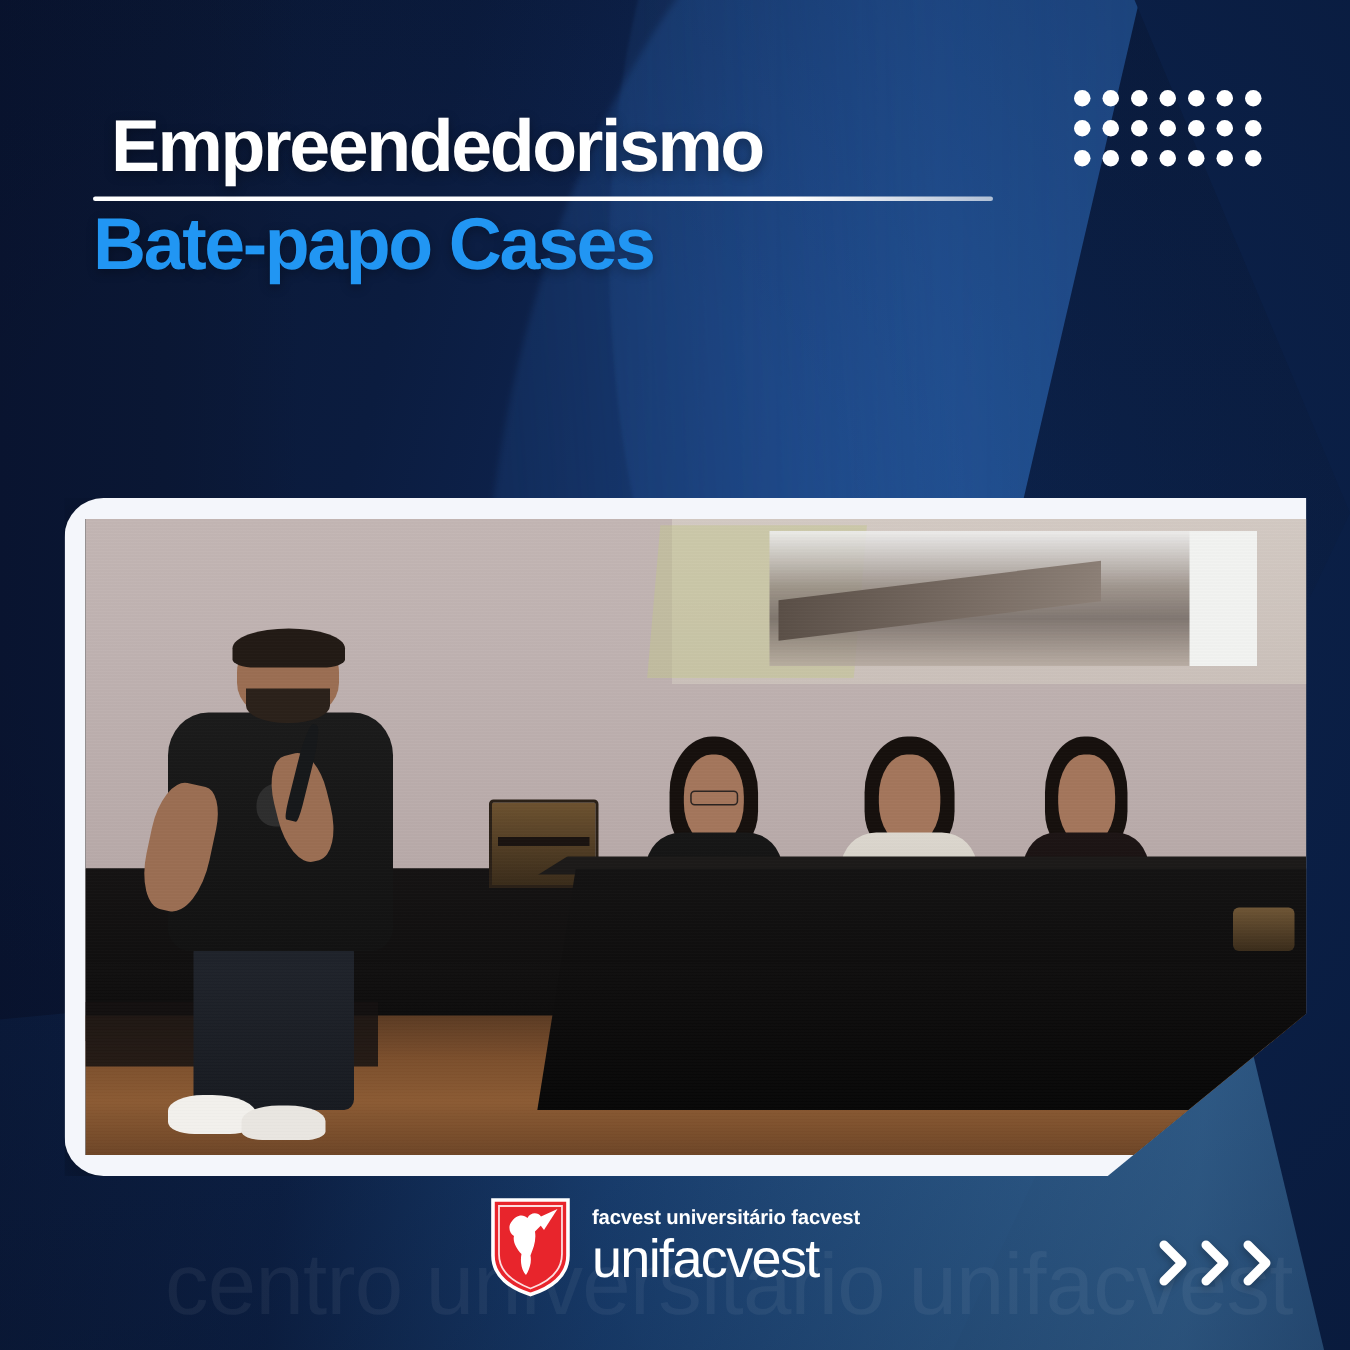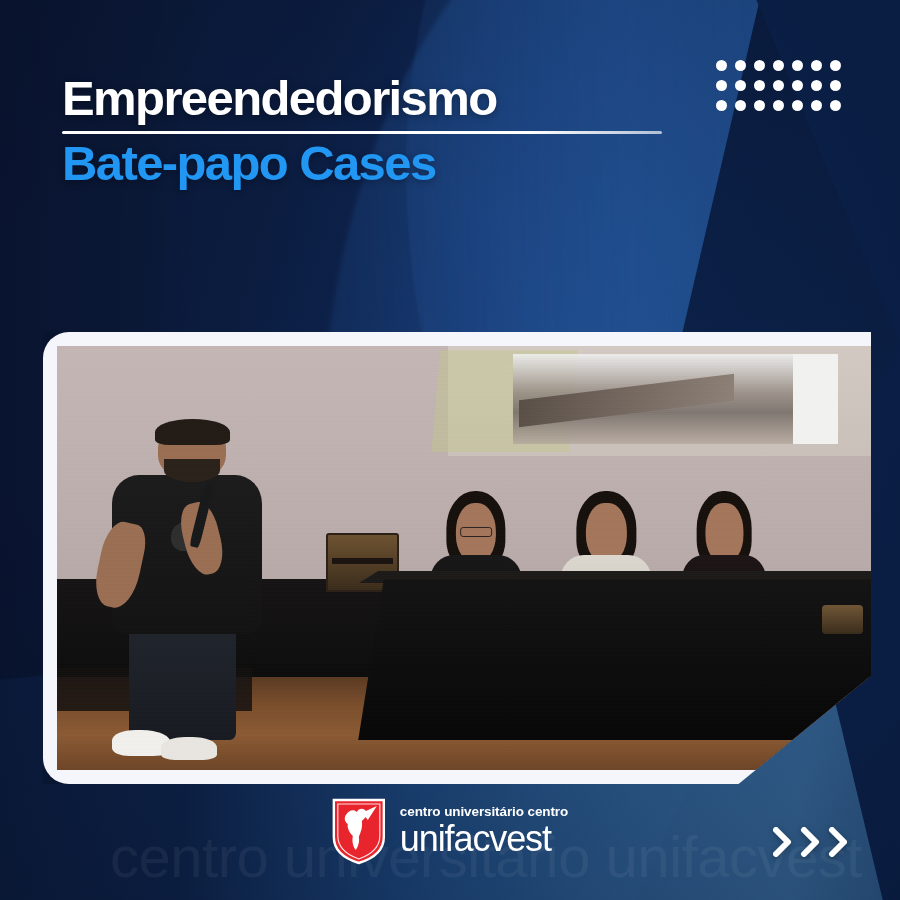--- a/index.html
+++ b/index.html
@@ -128,21 +128,21 @@
   }
   .h-line1, .h-line2{
     display:block;
     color:#ffffff;
     font-weight:800;
     font-size:49px;
     line-height:.99;
     letter-spacing:-1.6px;
     text-shadow:0 2px 7px rgba(0,0,0,.35);
   }
-  .h-line2{ margin-top:2px; }
+  .h-line2{ margin-top:2px;margin-left:12px; }
   .rule{
     width:600px; height:3px;
     background:linear-gradient(90deg,#ffffff 0%,#ffffff 78%,rgba(255,255,255,.65) 100%);
     margin:8px 0 5px 0;
     border-radius:2px;
   }
   .h-accent{
     display:block;
     color:#2196f3;
     font-weight:800;
@@ -486,21 +486,21 @@
   </div>
 
   <div class="brand">
     <svg class="shield" viewBox="0 0 54 68" aria-hidden="true">
       <path d="M2 3 H52 V40 C52 54 40 62 27 66 C14 62 2 54 2 40 Z" fill="#e8252c" stroke="#ffffff" stroke-width="2.4"></path>
       <path d="M6 7 H48 V39 C48 51 38 58 27 62 C16 58 6 51 6 39 Z" fill="none" stroke="#ffffff" stroke-width="1.2" opacity=".85"></path>
       <path d="M14 18 C17 13 22 12 25 15 C27 11 32 11 34 14 L45 9 L30 24 C31 30 29 35 27 40 C28 45 26 50 24 53 C21 50 20 44 21 39 C18 36 15 31 16 27 C13 25 12 21 14 18 Z" fill="#ffffff"></path>
       <path d="M33 19 L45 9 L36 23 Z" fill="#ffffff"></path>
     </svg>
     <div class="brand-text">
-      <span class="brand-top">centro universitário centro</span>
+      <span class="brand-top">facvest universitário facvest</span>
       <span class="brand-main">unifacvest</span>
     </div>
   </div>
 
   <div class="chevrons">
     <svg width="26" height="32" viewBox="0 0 26 32">
       <path d="M6 4 L18 16 L6 28" fill="none" stroke="#ffffff" stroke-width="6" stroke-linecap="round" stroke-linejoin="round"></path>
     </svg>
     <svg width="26" height="32" viewBox="0 0 26 32">
       <path d="M6 4 L18 16 L6 28" fill="none" stroke="#ffffff" stroke-width="6" stroke-linecap="round" stroke-linejoin="round"></path>

